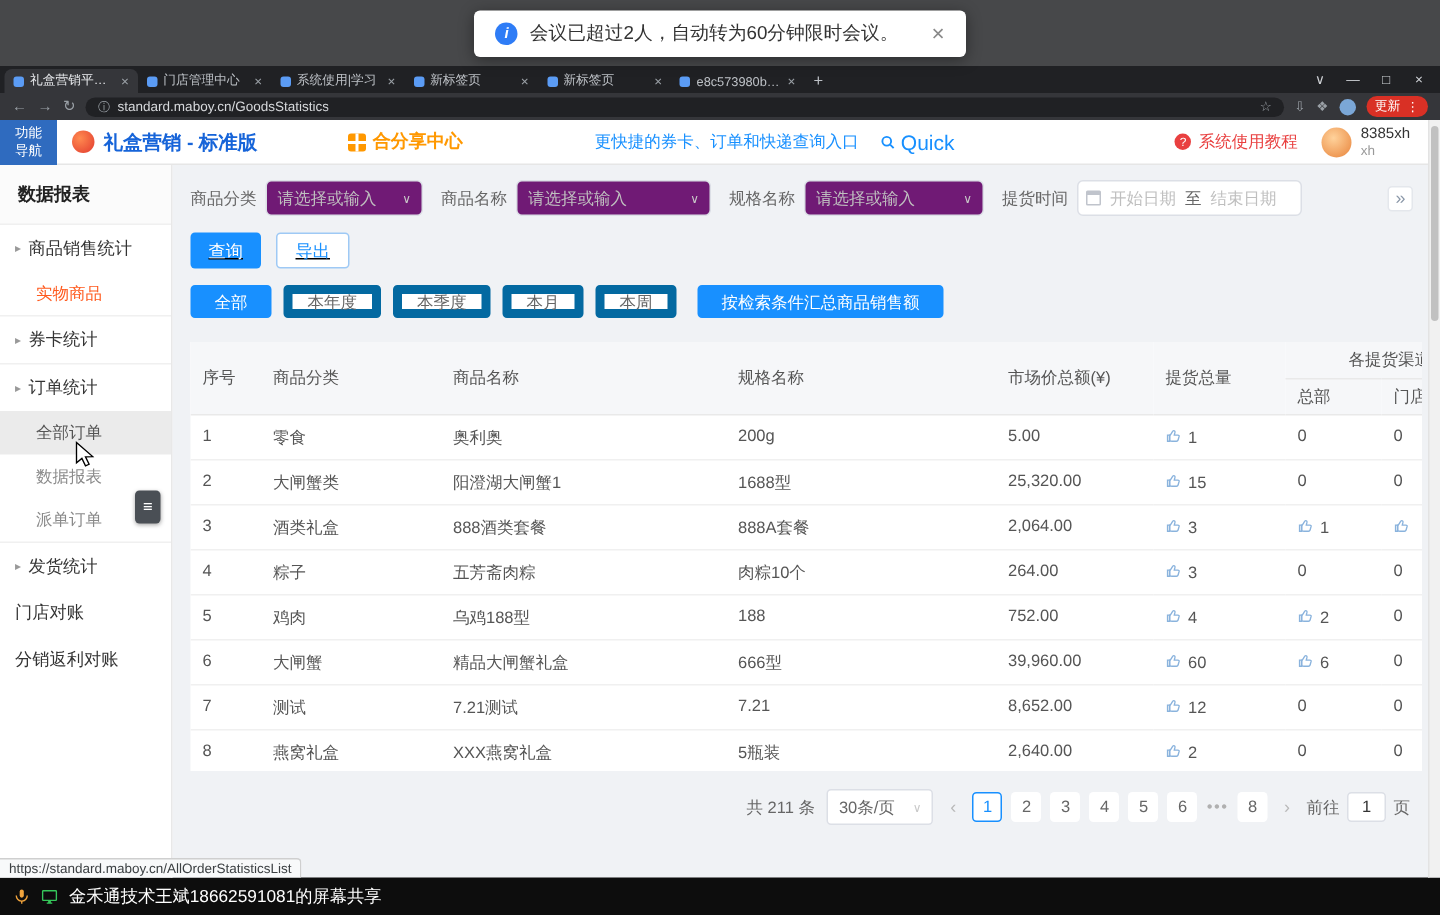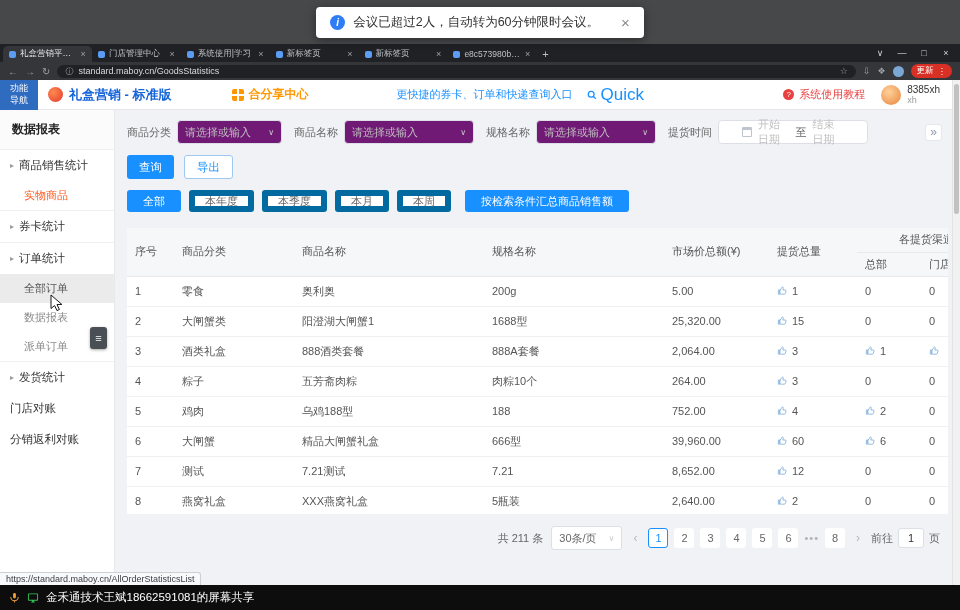--- a/index.html
+++ b/index.html
@@ -44,21 +44,21 @@
 
   .app-header { height:30px; background:#fff; border-bottom:1px solid #e6e6e6; display:flex; align-items:center; flex:none; }
   .func-nav { width:38px; height:30px; background:#2f6bbf; color:#fff; font-size:9px; line-height:1.25; display:flex; flex-direction:column; align-items:center; justify-content:center; cursor:pointer; flex:none; }
   .logo { width:15px; height:15px; border-radius:50%; background:radial-gradient(circle at 35% 35%, #ff8a50, #e23a2e); margin:0 6px 0 10px; flex:none; }
   .brand { color:#1664d9; font-weight:bold; font-size:13px; white-space:nowrap; }
   .share-center { display:flex; align-items:center; gap:5px; color:#ff9800; font-weight:bold; font-size:12px; margin-left:60px; cursor:pointer; white-space:nowrap; }
   .gift-ic { width:12px; height:12px; background:#ff9800; border-radius:2px; position:relative; flex:none; }
   .gift-ic::before { content:""; position:absolute; left:5px; top:0; width:2px; height:12px; background:#fff; }
   .gift-ic::after { content:""; position:absolute; left:0; top:5px; width:12px; height:2px; background:#fff; }
   .quick-tip { color:#1890ff; font-size:11px; margin-left:88px; white-space:nowrap; }
-  .quick { display:flex; align-items:center; gap:4px; color:#1890ff; font-size:17px; margin-left:14px; cursor:pointer; }
+  .quick { display:flex; align-items:center; gap:4px; color:#1890ff; font-size:14px; margin-left:14px; cursor:pointer; }
   .tutorial { display:flex; align-items:center; gap:5px; color:#e94040; font-size:11px; margin-left:auto; margin-right:16px; cursor:pointer; white-space:nowrap; }
   .tut-ic { width:11px; height:11px; border-radius:50%; background:#e94040; color:#fff; font-size:8px; text-align:center; line-height:11px; flex:none; }
   .user { display:flex; align-items:center; gap:6px; margin-right:12px; cursor:pointer; }
   .avatar { width:20px; height:20px; border-radius:50%; background:radial-gradient(circle at 40% 35%, #ffd29b, #e8833a); flex:none; }
   .user-names { display:flex; flex-direction:column; line-height:1.15; }
   .user-name { font-size:10px; color:#333; }
   .user-sub { font-size:9px; color:#999; }
 
   .app-body { flex:1; display:flex; min-height:0; }
 
@@ -73,26 +73,26 @@
   .sb-sub.hover { background:#ebebeb; color:#555; }
   .drawer-handle { position:absolute; left:90px; top:247px; width:17px; height:22px; background:#4a4f55; border-radius:3px; color:#fff; display:flex; align-items:center; justify-content:center; font-size:11px; box-shadow:0 1px 3px rgba(0,0,0,.35); z-index:7; cursor:pointer; }
 
   
   .main { flex:1; min-width:0; padding:10px 4px 0 12px; display:flex; flex-direction:column; }
   .filter-row { display:flex; align-items:center; gap:12px; flex:none; }
   .f-group { display:flex; align-items:center; gap:6px; }
   .f-label { color:#666; font-size:11px; white-space:nowrap; }
   .f-select { height:24px; background:#701a75; border:1px solid #dcdfe6; border-radius:4px; display:flex; align-items:center; justify-content:space-between; padding:0 7px; color:#bfbfbf; font-size:11px; cursor:pointer; }
   .f-caret { color:#c9c9c9; font-size:8px; margin-left:6px; }
-  .f-date { height:24px; width:150px; background:#fff; border:1px solid #dcdfe6; border-radius:4px; display:flex; align-items:center; gap:6px; padding:0 23px; font-size:11px; color:#bfbfbf; cursor:pointer; }
+  .f-date { height:24px; width:150px; background:#fff; border:1px solid #dcdfe6; border-radius:4px; display:flex; align-items:center; gap:6px; padding:0 5px; font-size:11px; color:#bfbfbf; cursor:pointer; }
   .cal-ic { width:10px; height:10px; border:1px solid #c0c4cc; border-top:3px solid #c0c4cc; border-radius:1px; flex:none; }
   .date-sep { color:#666; }
   .collapse-btn { margin-left:auto; margin-right:6px; color:#8a97a8; font-size:12px; background:#fff; border:1px solid #e4e7ec; border-radius:3px; padding:0 4px; line-height:15px; cursor:pointer; }
 
-  .actions-row { margin-top:11px; display:flex; gap:10px; flex:none; }
+  .actions-row { margin-top:11px; display:flex; gap:10px; flex:none;text-decoration:underline; }
   .btn { height:24px; border-radius:3px; font-size:11.5px; display:flex; align-items:center; justify-content:center; padding:0 12px; cursor:pointer; border:none; }
   .btn-primary { background:#1890ff; color:#fff; }
   .btn-outline { background:#fff; color:#1890ff; border:1px solid #9ec9f5; }
 
   .quick-row { margin-top:11px; display:flex; gap:8px; flex:none; }
   .chip { height:22px; border-radius:3px; font-size:11px; display:flex; align-items:center; padding:0 10px; background:#fff; border:6px solid #0369a1; color:#666; cursor:pointer; white-space:nowrap; }
   .chip.active { background:#1890ff; border-color:#1890ff; color:#fff; }
   .chip.emphasis { margin-left:6px; }
 
   .table-wrap { margin-top:16px; background:#fff; overflow:hidden; height:286px; flex:none; }

